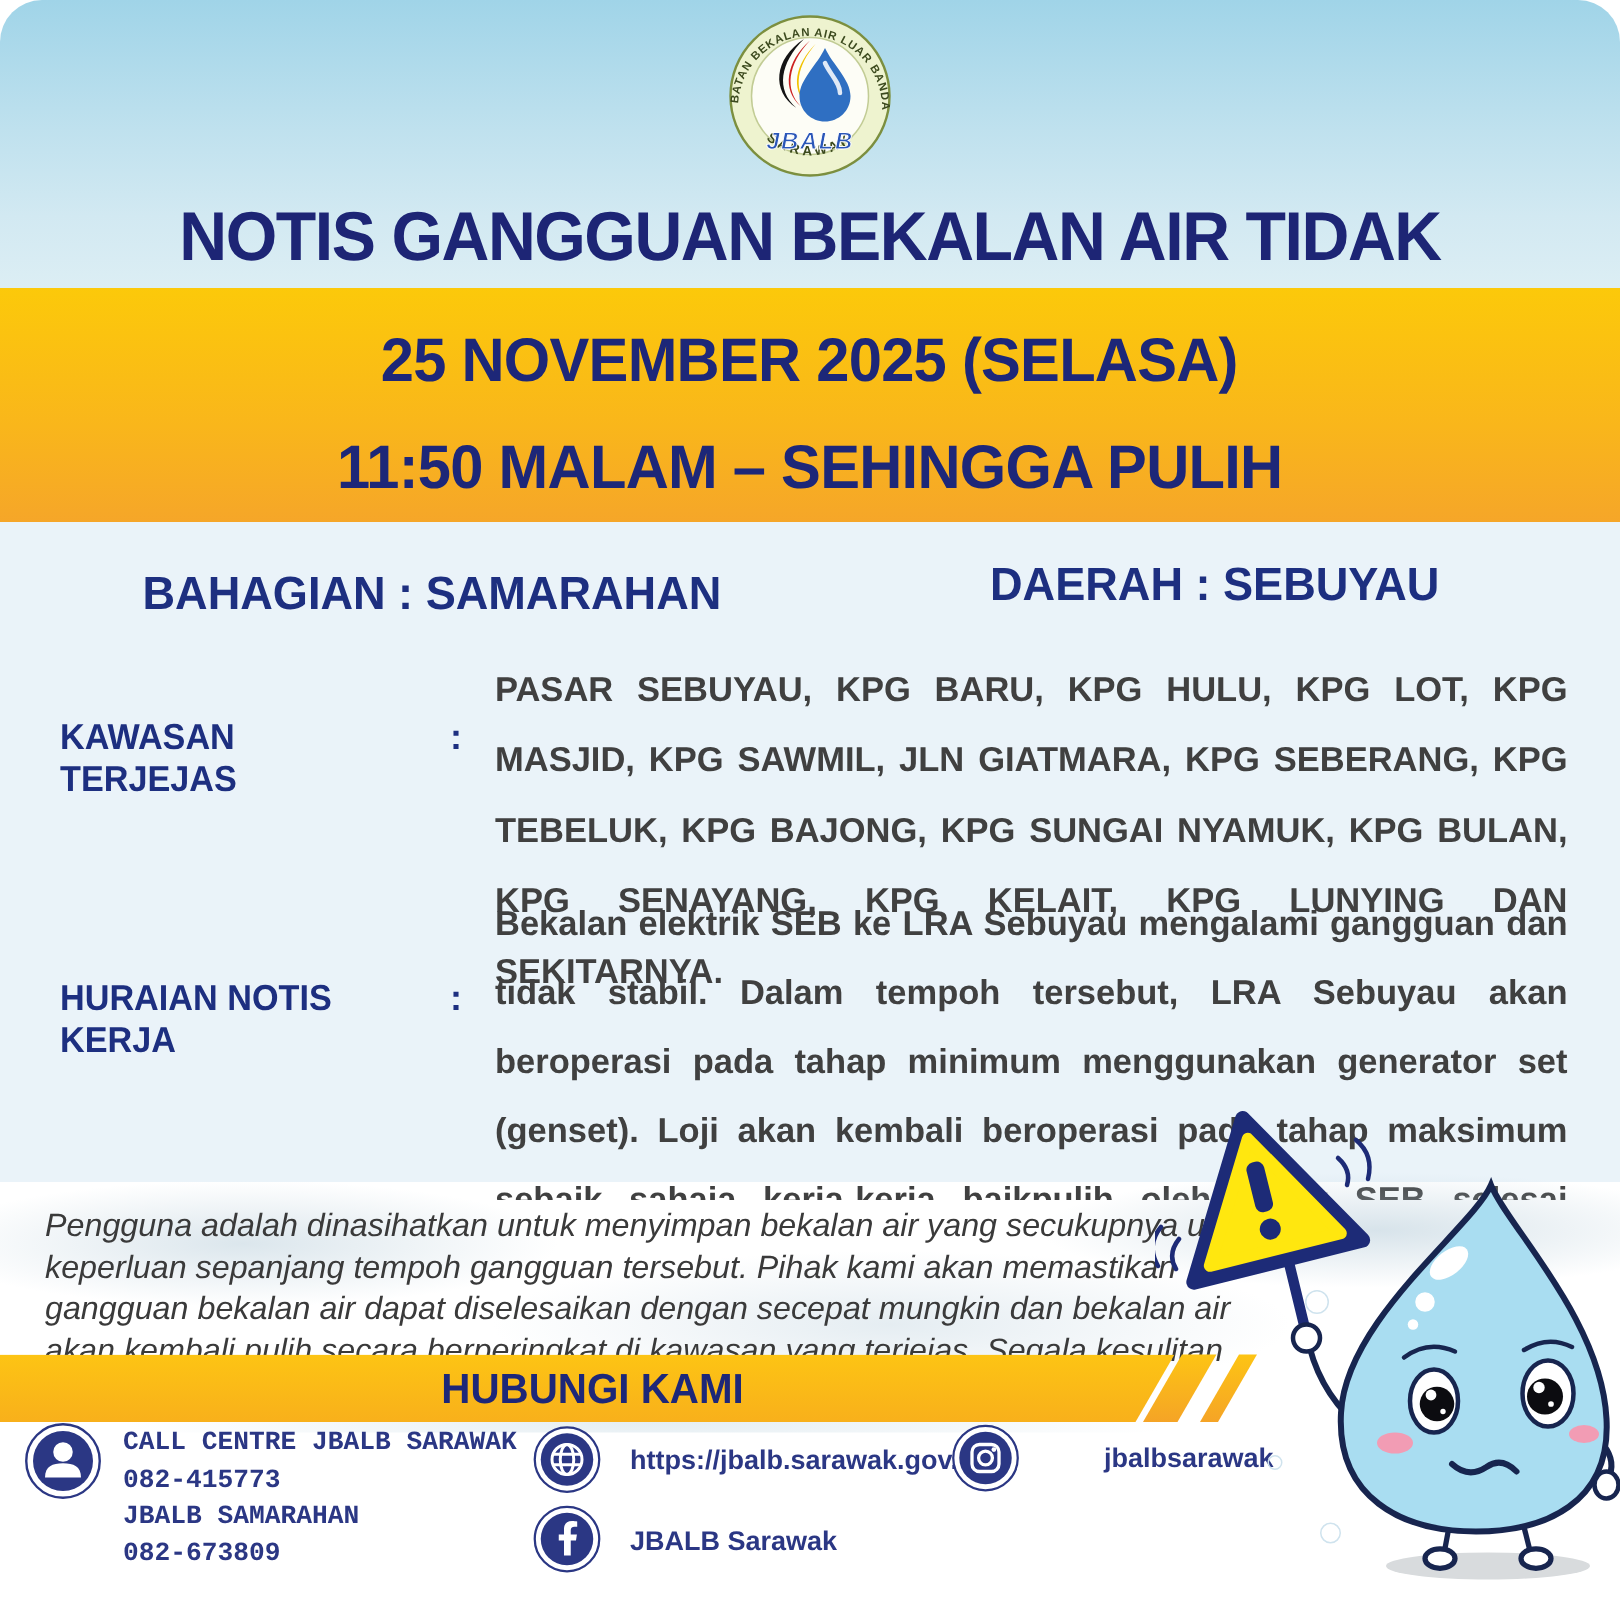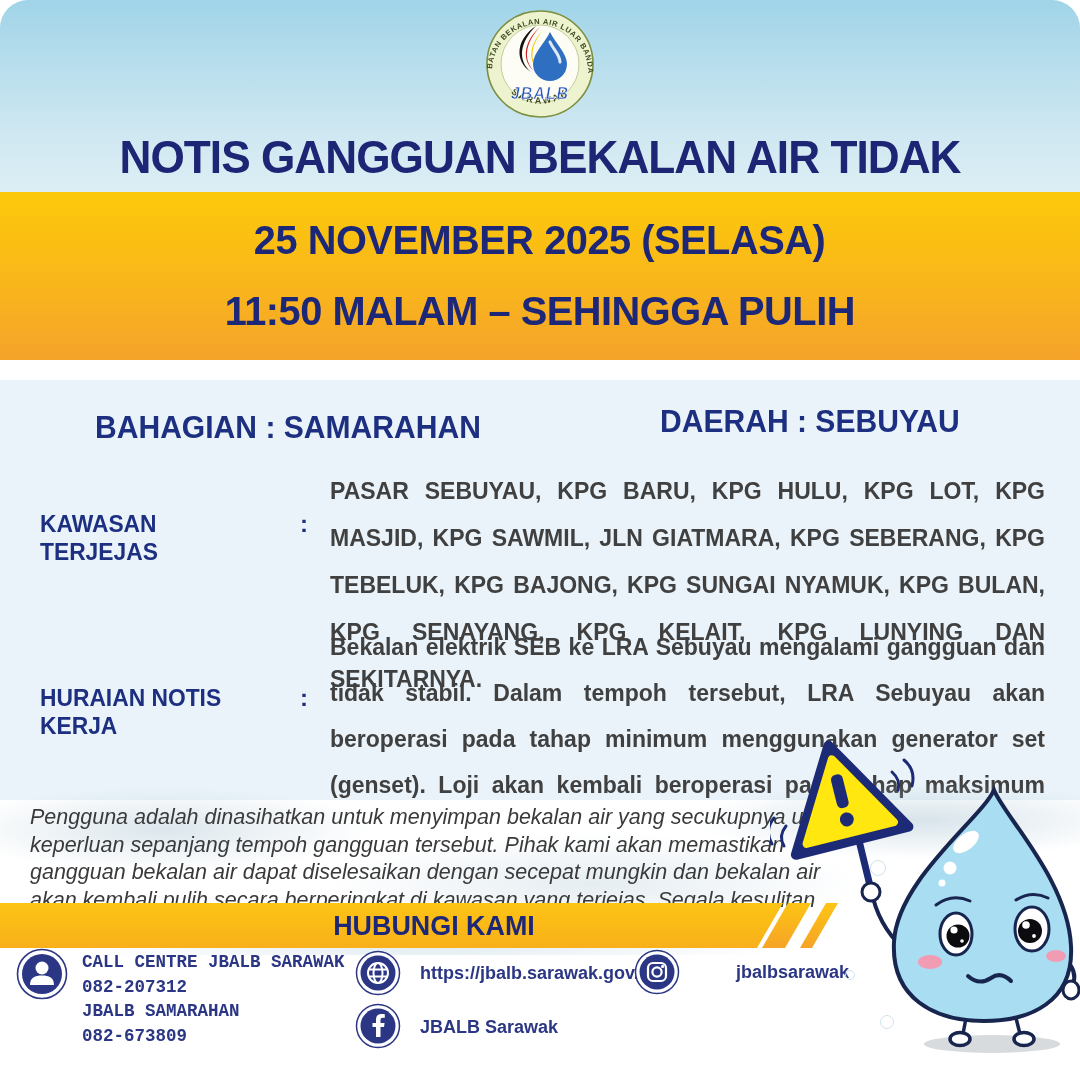--- a/index.html
+++ b/index.html
@@ -12,21 +12,21 @@
   .page-title{position:absolute;left:0;top:130px;width:1080px;text-align:center;
     font-size:46px;font-weight:700;color:#1d2575;letter-spacing:-1px;transform:scaleX(.96);}
 
   
   .date-banner{position:absolute;left:0;top:192px;width:1080px;height:168px;
     background:linear-gradient(180deg,#fcc90a 0%,#f9b61b 55%,#f5a32b 100%);
     display:flex;flex-direction:column;justify-content:center;align-items:center;gap:24px;}
   .date-line{font-size:41px;font-weight:700;color:#1d2778;letter-spacing:-.5px;transform:scaleX(.97);}
 
   
-  .content{position:absolute;left:0;top:380px;width:1080px;height:440px;background:#eaf3f9;}
+  .content{position:absolute;left:0;top:348px;width:1080px;height:440px;background:#eaf3f9;}
   .region-bahagian{position:absolute;left:95px;top:30px;font-size:31px;font-weight:700;color:#1d2f80;transform:scaleX(.97);transform-origin:left;}
   .region-daerah{position:absolute;left:660px;top:24px;font-size:31px;font-weight:700;color:#1d2f80;transform:scaleX(.97);transform-origin:left;}
   .info-row{position:absolute;left:40px;width:1005px;display:flex;}
   .row-kawasan{top:96px;}
   .row-huraian{top:252px;}
   .sec-label{width:238px;font-size:24px;font-weight:700;color:#1d2f80;flex:none;transform:scaleX(.95);transform-origin:left;}
   .row-kawasan .sec-label{padding-top:34px;}
   .row-huraian .sec-label{padding-top:52px;}
   .sec-colon{width:52px;flex:none;text-align:center;font-size:24px;font-weight:700;color:#1d2f80;}
   .row-kawasan .sec-colon{padding-top:34px;}
@@ -41,21 +41,21 @@
       radial-gradient(ellipse 300px 60px at 15% 30%, rgba(176,200,214,.45), rgba(176,200,214,0) 70%),
       radial-gradient(ellipse 380px 70px at 55% 60%, rgba(190,210,222,.40), rgba(190,210,222,0) 70%),
       radial-gradient(ellipse 320px 55px at 85% 25%, rgba(176,200,214,.50), rgba(176,200,214,0) 70%),
       radial-gradient(ellipse 500px 50px at 40% 95%, rgba(205,222,231,.55), rgba(205,222,231,0) 70%);}
   .disclaimer{position:absolute;left:30px;top:4px;width:820px;font-size:21.5px;font-style:italic;
     color:#3a3a3a;line-height:27.5px;font-weight:500;}
 
   .hubungi-banner{position:absolute;left:0;top:103px;width:790px;height:45px;
     background:linear-gradient(180deg,#fdc414 0%,#f8b01b 100%);
     clip-path:polygon(0 0,783px 0,757px 100%,0 100%);
-    display:flex;align-items:center;justify-content:center;padding-left:39px;}
+    display:flex;align-items:center;justify-content:center;}
   .hubungi-label{font-size:28px;font-weight:700;color:#1d2778;transform:scaleX(.96);}
   .stripe{position:absolute;top:103px;height:45px;background:linear-gradient(180deg,#fdc414,#f5a426);
     transform:skewX(-30deg);transform-origin:0 100%;}
   .stripe1{left:762px;width:23px;}
   .stripe2{left:800px;width:12px;}
 
   
   .icon-badge{position:absolute;display:block;}
   .contact-text{position:absolute;font-weight:700;color:#2b3784;}
   .call-block{left:82px;top:150px;font-size:17.5px;line-height:24.5px;font-family:Liberation Mono, monospace;}
@@ -132,21 +132,21 @@
     <span class="icon-badge" style="left:16px;top:148px;">
       <svg width="52" height="52" viewBox="0 0 52 52">
         <circle cx="26" cy="26" r="24.5" fill="#ffffff" stroke="#2b3784" stroke-width="1.6"></circle>
         <circle cx="26" cy="26" r="20" fill="#2b3784"></circle>
         <circle cx="26" cy="20" r="6.5" fill="#ffffff"></circle>
         <path d="M 14 37 C 14 29.5, 19 27.5, 26 27.5 C 33 27.5, 38 29.5, 38 37 Z" fill="#ffffff"></path>
       </svg>
     </span>
     <div class="contact-text call-block">
       <div>CALL CENTRE JBALB SARAWAK</div>
-      <div>082-207312</div>
+      <div>082-415773</div>
       <div>JBALB SAMARAHAN</div>
       <div>082-673809</div>
     </div>
 
     <span class="icon-badge" style="left:355px;top:150px;">
       <svg width="46" height="46" viewBox="0 0 46 46">
         <circle cx="23" cy="23" r="21.5" fill="#ffffff" stroke="#2b3784" stroke-width="1.5"></circle>
         <circle cx="23" cy="23" r="17.5" fill="#2b3784"></circle>
         <circle cx="23" cy="23" r="10" fill="none" stroke="#ffffff" stroke-width="2"></circle>
         <ellipse cx="23" cy="23" rx="4.5" ry="10" fill="none" stroke="#ffffff" stroke-width="2"></ellipse>

